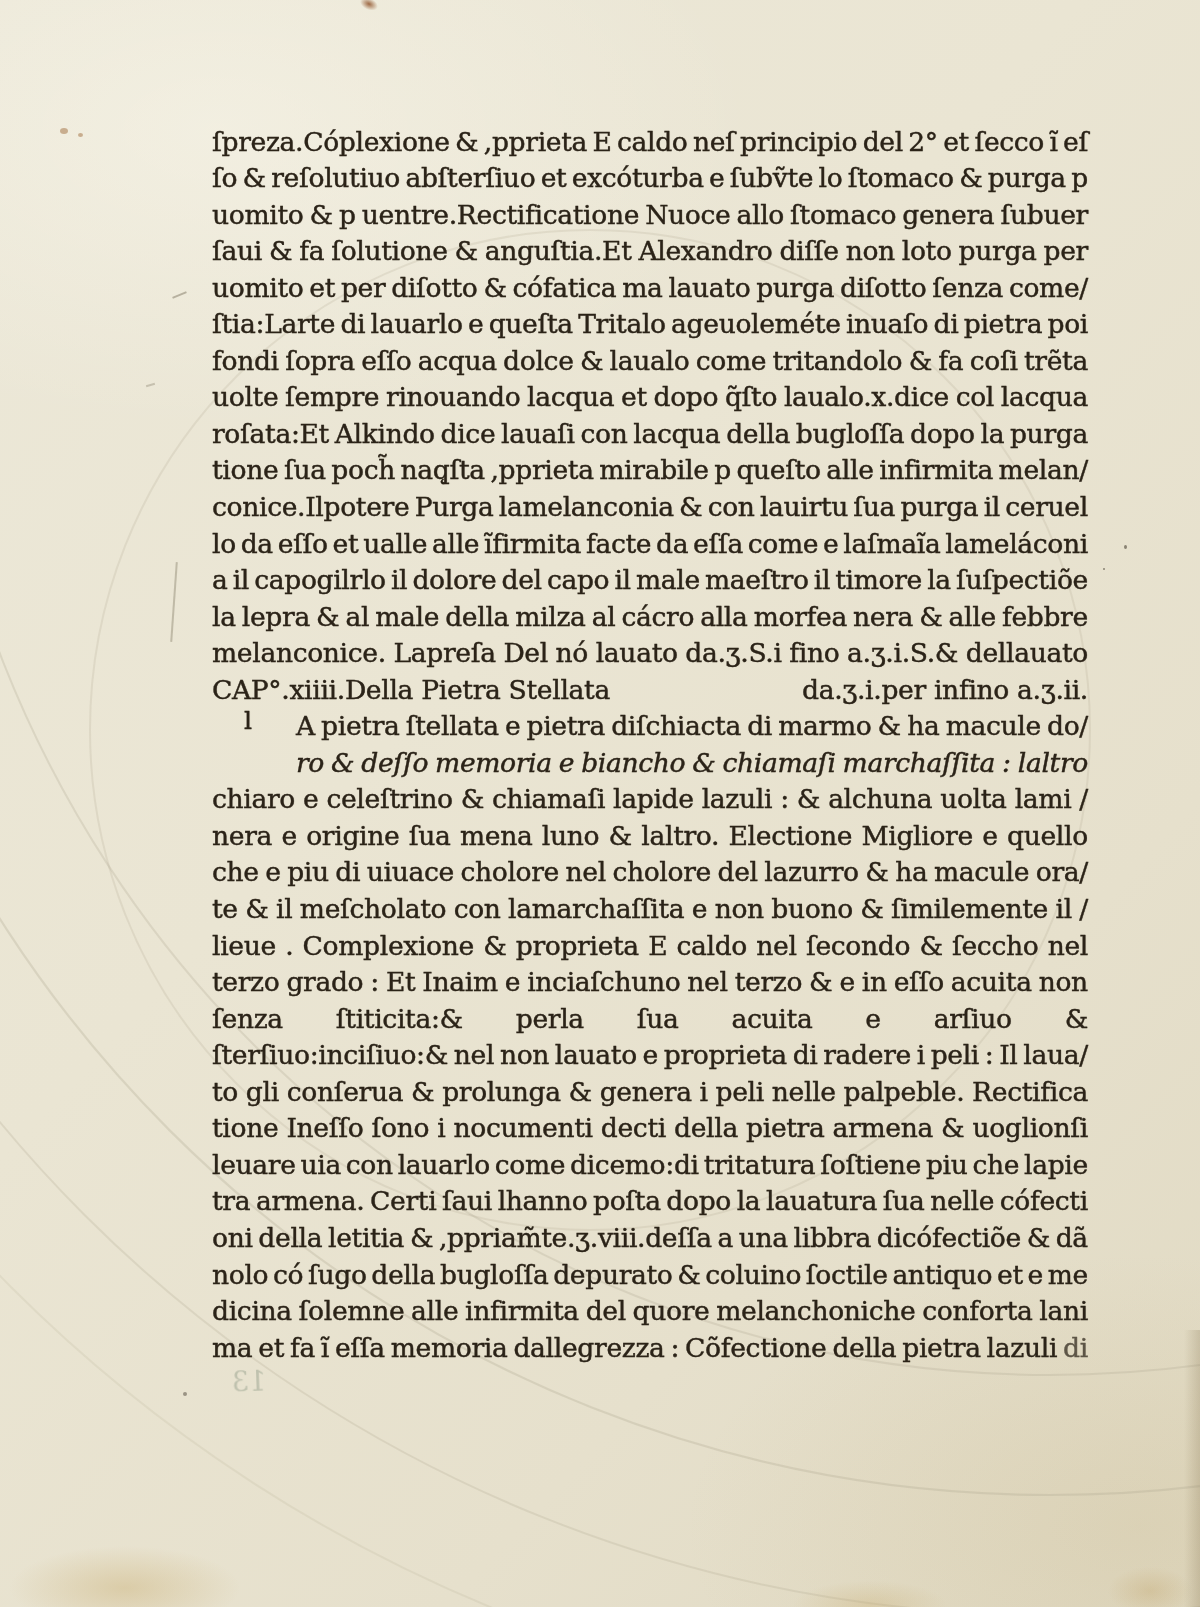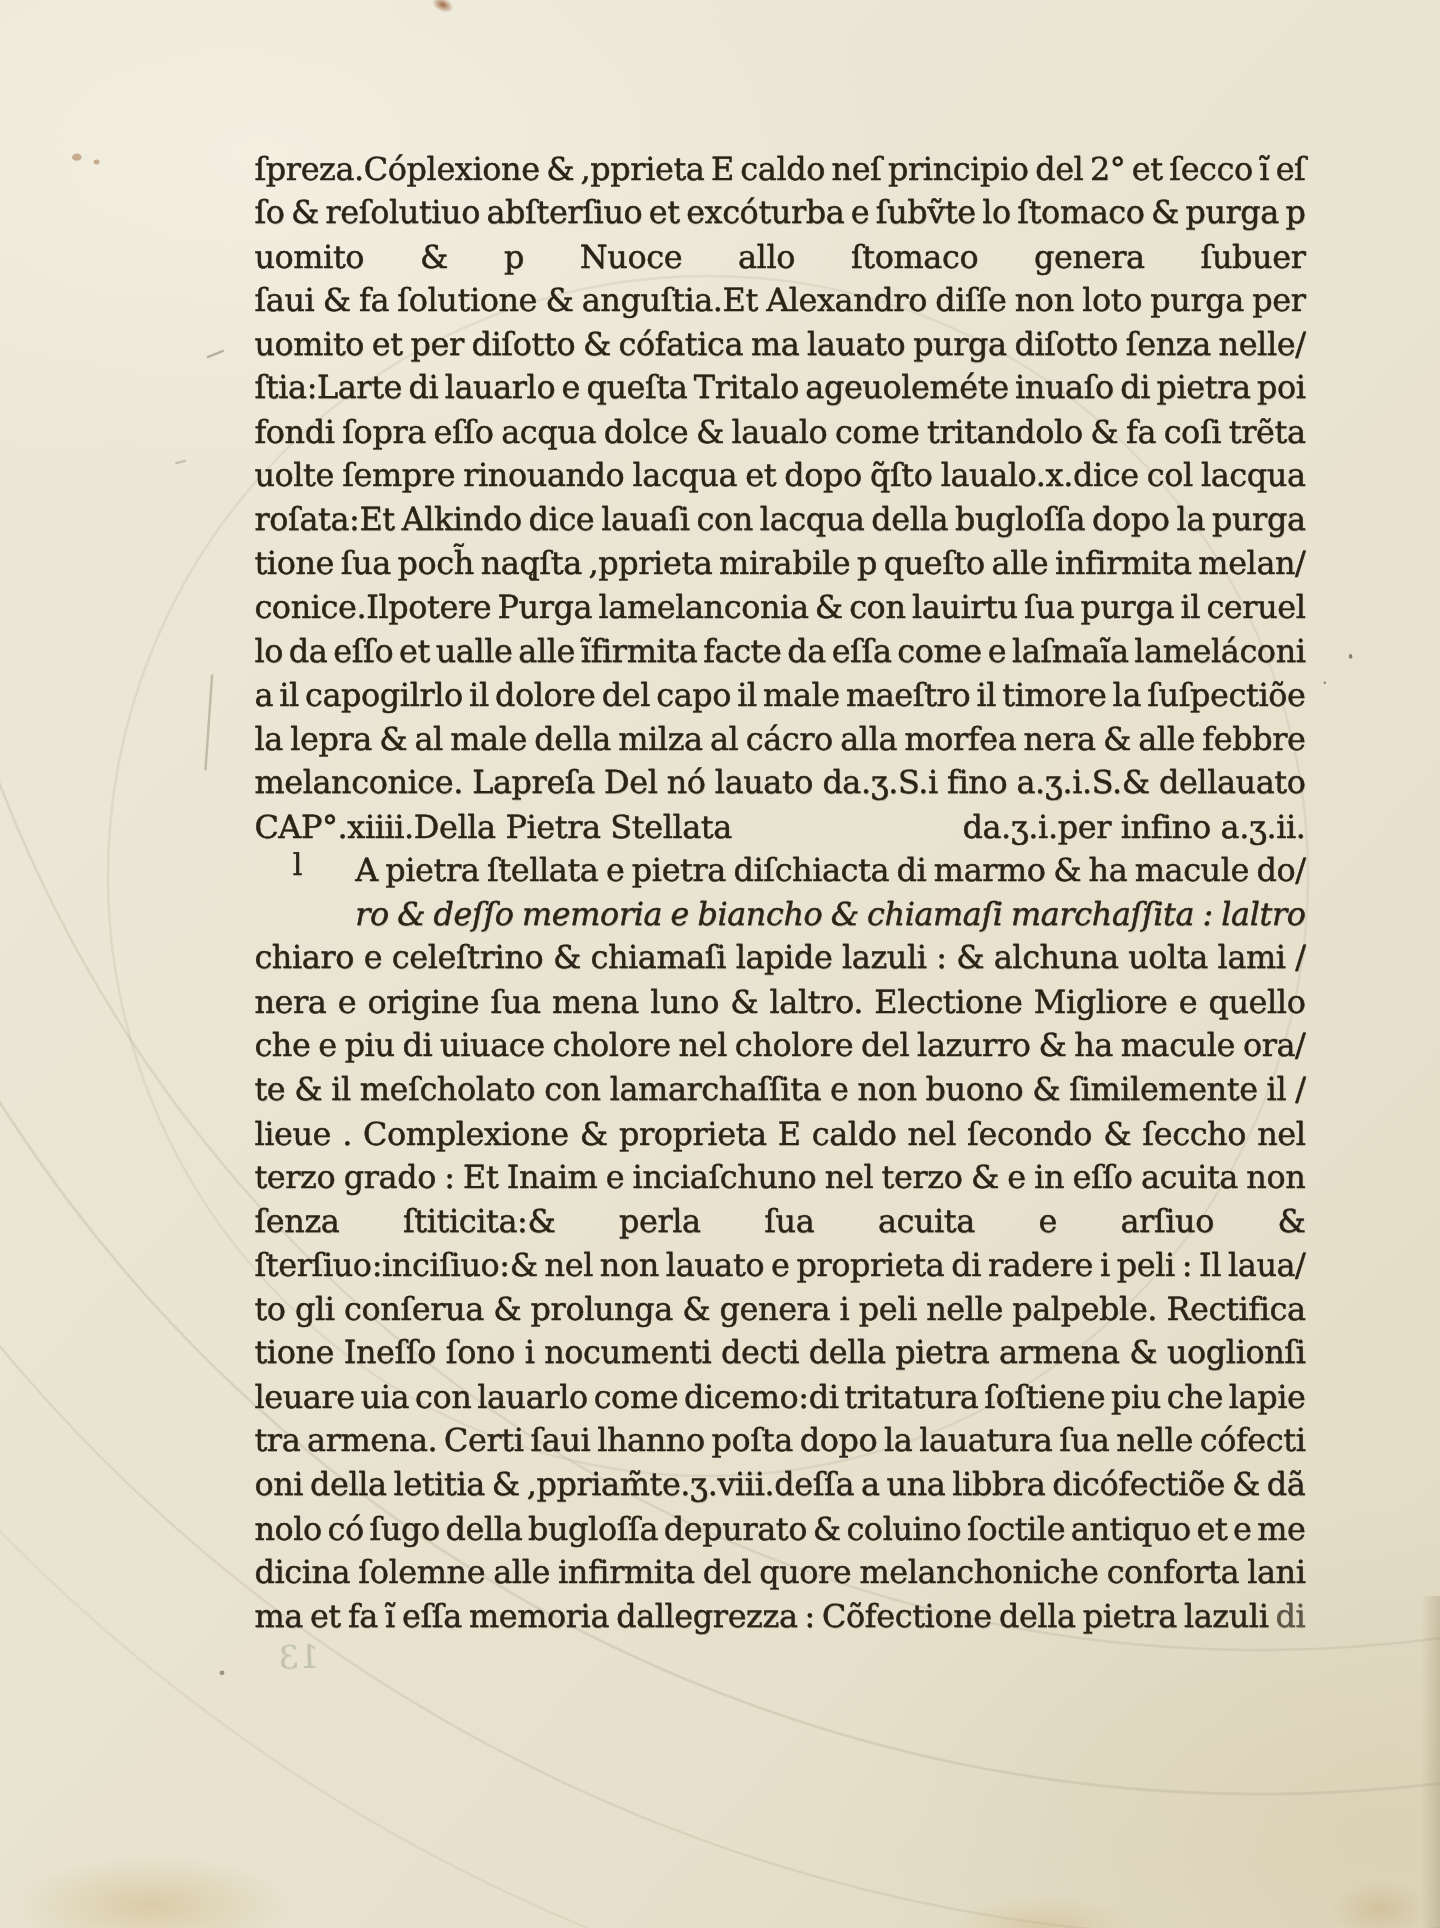--- a/index.html
+++ b/index.html
@@ -123,20 +123,21 @@
         <span>lo</span>
         <span>ſtomaco</span>
         <span>&amp;</span>
         <span>purga</span>
         <span>p</span>
       </div>
       <div class="line normal">
         <span>uomito</span>
         <span>&amp;</span>
         <span>p</span>
+        <span>uentre.Rectificatione</span>
         <span>Nuoce</span>
         <span>allo</span>
         <span>ſtomaco</span>
         <span>genera</span>
         <span>ſubuer</span>
       </div>
       <div class="line normal">
         <span>ſaui</span>
         <span>&amp;</span>
         <span>fa</span>
@@ -155,21 +156,21 @@
         <span>et</span>
         <span>per</span>
         <span>diſotto</span>
         <span>&amp;</span>
         <span>cófatica</span>
         <span>ma</span>
         <span>lauato</span>
         <span>purga</span>
         <span>diſotto</span>
         <span>ſenza</span>
-        <span>nelle/</span>
+        <span>come/</span>
       </div>
       <div class="line normal">
         <span>ſtia:Larte</span>
         <span>di</span>
         <span>lauarlo</span>
         <span>e</span>
         <span>queſta</span>
         <span>Tritalo</span>
         <span>ageuoleméte</span>
         <span>inuaſo</span>

